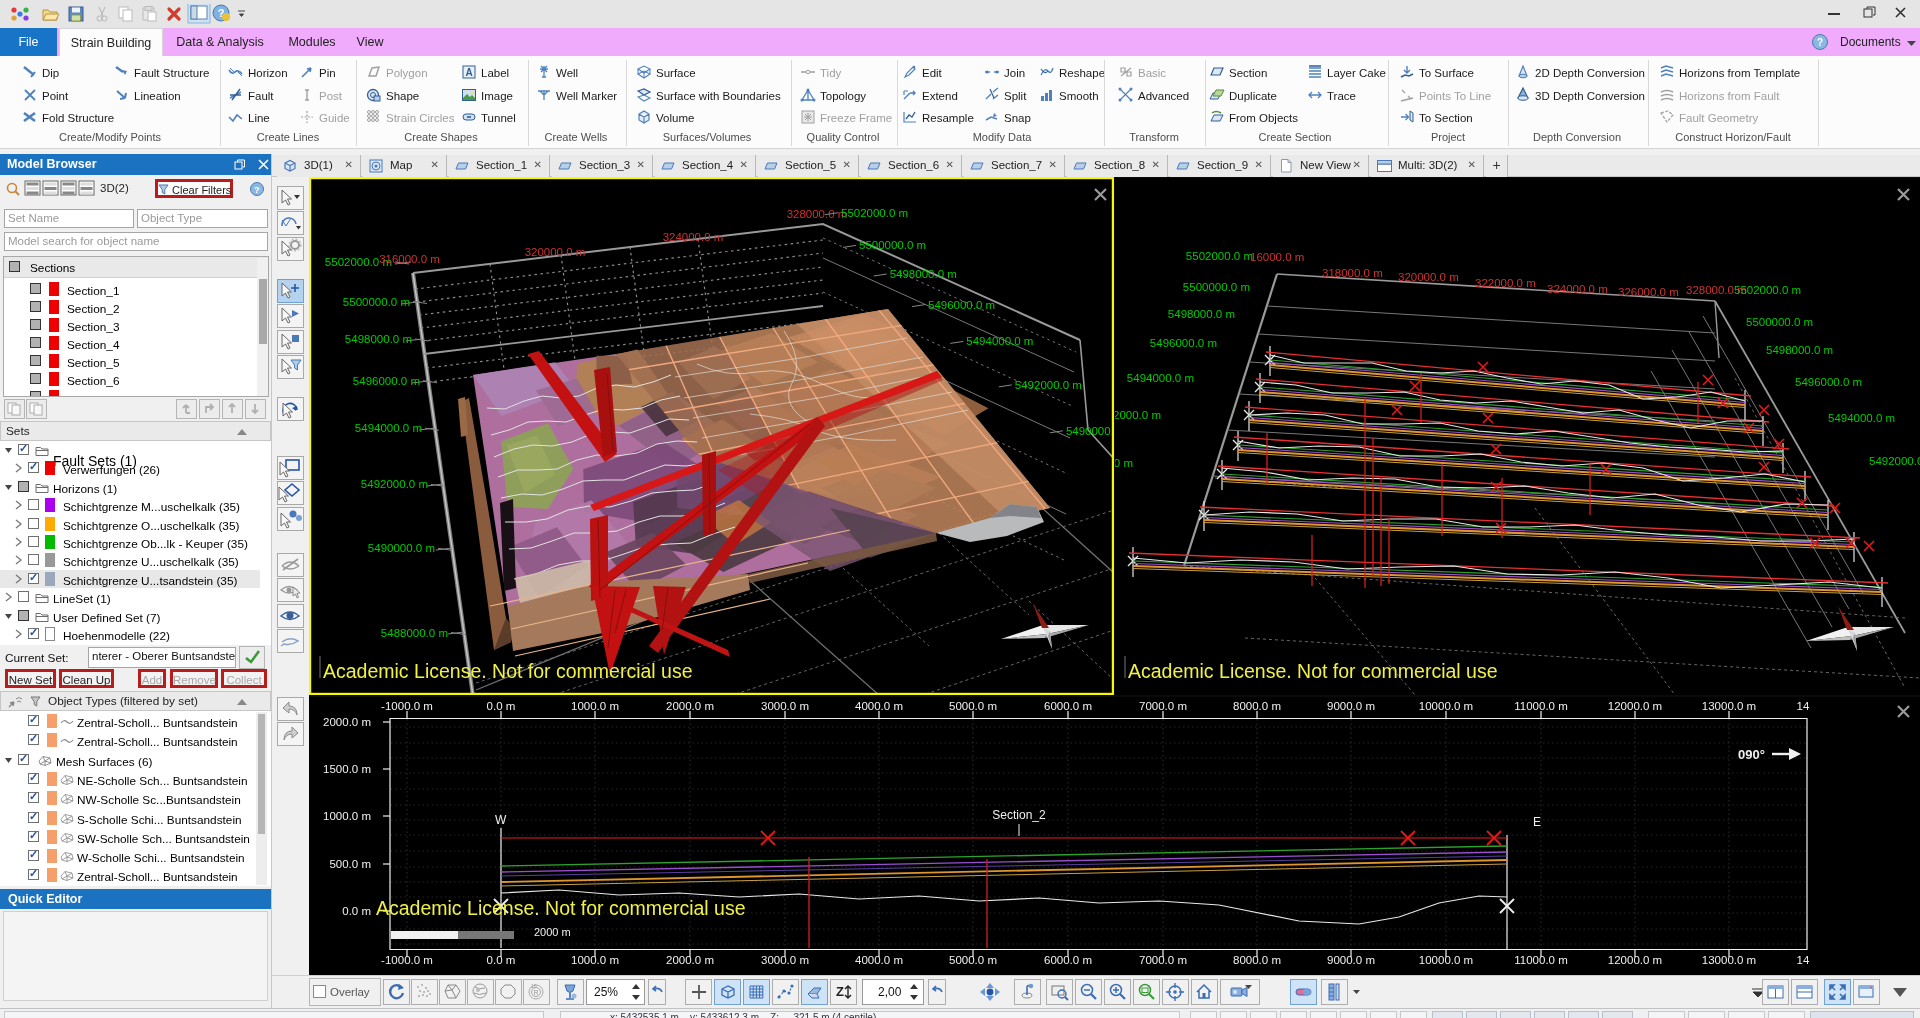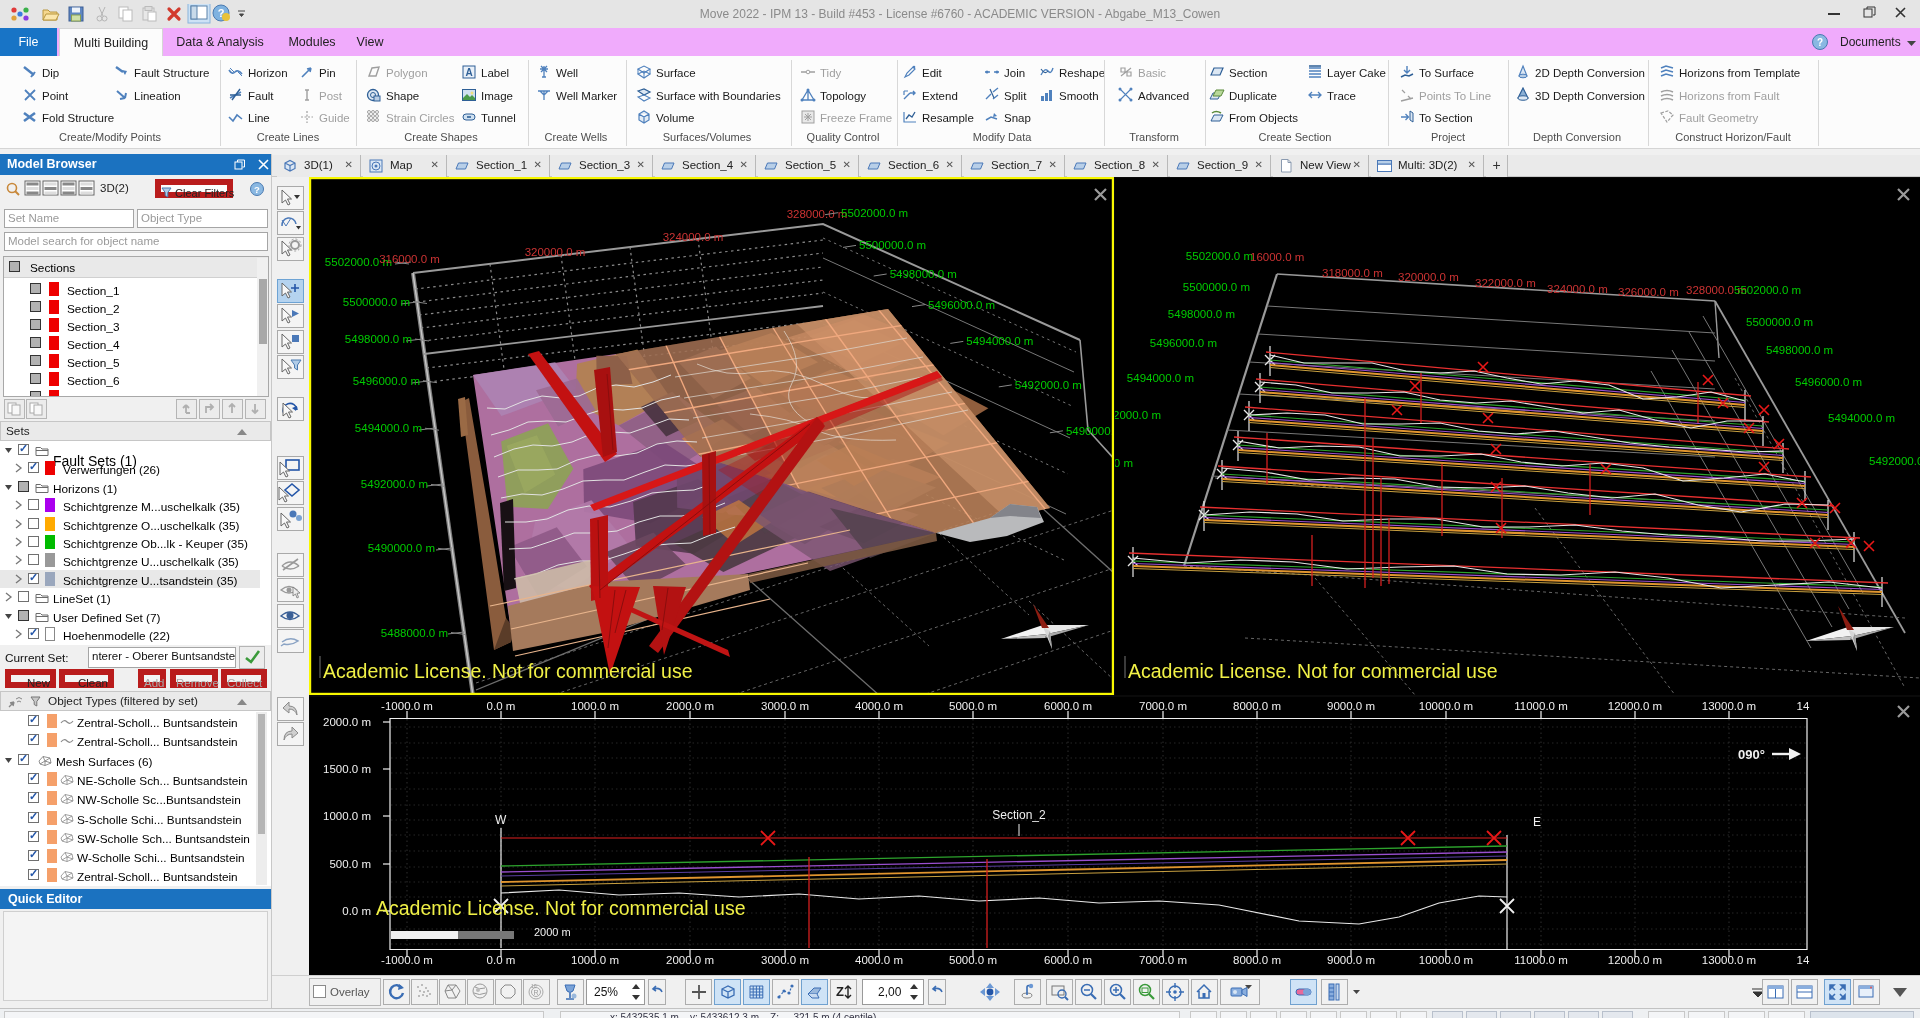--- a/index.html
+++ b/index.html
@@ -53,21 +53,21 @@
 .rlabel{font-size:11px;color:#4d4d4d;text-align:center;top:75px;white-space:nowrap}
 #lpanel{left:0;top:154px;width:272px;height:854px;background:#f0f0f0;border-right:1px solid #c8c8c8}
 .bluehead{background:#1b72c0;color:#fff;font-weight:bold;font-size:12.5px}
 .inp{background:#fff;border:1px solid #a5a5a5;font-size:11.5px;color:#9a9a9a;padding:2px 3px;overflow:hidden;white-space:nowrap}
 .treebox{background:#fff;border:1px solid #a8a8a8;overflow:hidden}
 .trow{position:absolute;left:0;width:100%;height:18px;font-size:11.8px;color:#111;white-space:nowrap}
 .cb{position:absolute;width:11px;height:11px;border:1px solid #707070;background:#fff;top:2px}
 .cb.gray{background:#b2b2b2;border-color:#333}
 .cb.chk:after{content:"\2713";position:absolute;left:0px;top:-3px;font-size:11px;color:#2456a8;font-weight:bold}
 .sw{position:absolute;width:10px;height:14px;top:1px}
-.gbtn{position:absolute;background:#fdfdfd;border:6px solid #b91c1c;font-size:11.5px;color:#222;text-align:right}
+.gbtn{position:absolute;background:#fdfdfd;border:3px solid #b91c1c;font-size:11.5px;color:#222;text-align:center}
 .gbtn.off{color:#a8a8a8}
 .hdr{position:absolute;background:#eaeaea;border:1px solid #c6c6c6;font-size:11.8px;color:#222}
 .tbtn{position:absolute;left:5px;width:27px;height:24px;background:#f4f4f4;border:1px solid #a9a9a9}
 .tbtn.hl{background:#b5d3ef;border-color:#6da3d4}
 .dtab{top:0;height:22px;background:#eaeaea;border-right:1px solid #b9b9b9;font-size:11.5px;color:#222}
 .dtab .x{color:#555;font-size:10px}
 svg text{font-family:"Liberation Sans",sans-serif}
 .bbtn{position:absolute;top:979px;width:27px;height:26px;background:#f1f1f1;border:1px solid #adadad}
 .bbtn.bl{background:#cfe3f6;border-color:#70a1cf}
 .bbtn svg{position:absolute;left:50%;top:50%;transform:translate(-50%,-50%)}
@@ -113,35 +113,34 @@
         <rect x="0" y="0" width="16" height="13" fill="#fff" stroke="#5a82ab"></rect>
         <rect x="0" y="0" width="6" height="13" fill="#c8daea" stroke="#5a82ab"></rect>
       </g>
     </svg>
     <svg class="abs" style="left:212px;top:4px" width="40" height="20">
       <circle cx="9" cy="9" r="8" fill="#7fb2e0" stroke="#4a7ab0"></circle>
       <text x="9" y="13" font-size="11" fill="#fff" text-anchor="middle" font-weight="bold">?</text>
       <circle cx="14" cy="13" r="4" fill="#e8c23a"></circle>
       <path d="M26 7 h7 M27.5 10 l2 2.5 2 -2.5 z" stroke="#444" fill="#444"></path>
     </svg>
-    <div id="ttext" class="abs">Move 2022 - IPM 13 - Build #453 - License #6760 - ACADEMIC VERSION - Abgabe_M13_Cowen</div>
     <svg class="abs" style="left:1820px;top:0" width="100" height="28">
       <path d="M8 14 h12" stroke="#333" stroke-width="2"></path>
       <g stroke="#333" fill="none">
         <rect x="44" y="9" width="8" height="8"></rect>
         <path d="M47 9 v-2 h8 v8 h-2"></path>
       </g>
       <g stroke="#333" stroke-width="1.6">
         <path d="M76 8 l9 9 M85 8 l-9 9"></path>
       </g>
     </svg>
   </div>
 <div id="rtabs" class="abs">
     <div class="rtab abs" style="left:0;width:57px;background:#1874c6;color:#fff">File</div>
-    <div class="rtab abs" style="left:59px;width:104px;background:#fcfcfc;border:1px solid #d5d5d5;border-bottom:none">Multi Building</div>
+    <div class="rtab abs" style="left:59px;width:104px;background:#fcfcfc;border:1px solid #d5d5d5;border-bottom:none">Strain Building</div>
     <div class="rtab abs" style="left:170px;width:100px">Data &amp; Analysis</div>
     <div class="rtab abs" style="left:282px;width:60px">Modules</div>
     <div class="rtab abs" style="left:348px;width:44px">View</div>
     <svg class="abs" style="left:1812px;top:6px" width="20" height="18">
       <circle cx="8" cy="8" r="7.5" fill="#8ab8e2" stroke="#4a7ab0"></circle>
       <text x="8" y="12" font-size="10" fill="#fff" text-anchor="middle" font-weight="bold">?</text>
     </svg>
     <div class="abs" style="left:1840px;top:7px;font-size:12px;color:#222">Documents</div>
     <svg class="abs" style="left:1906px;top:12px" width="12" height="8">
       <path d="M1 1 l4.5 5 4.5 -5 z" fill="#444"></path>

